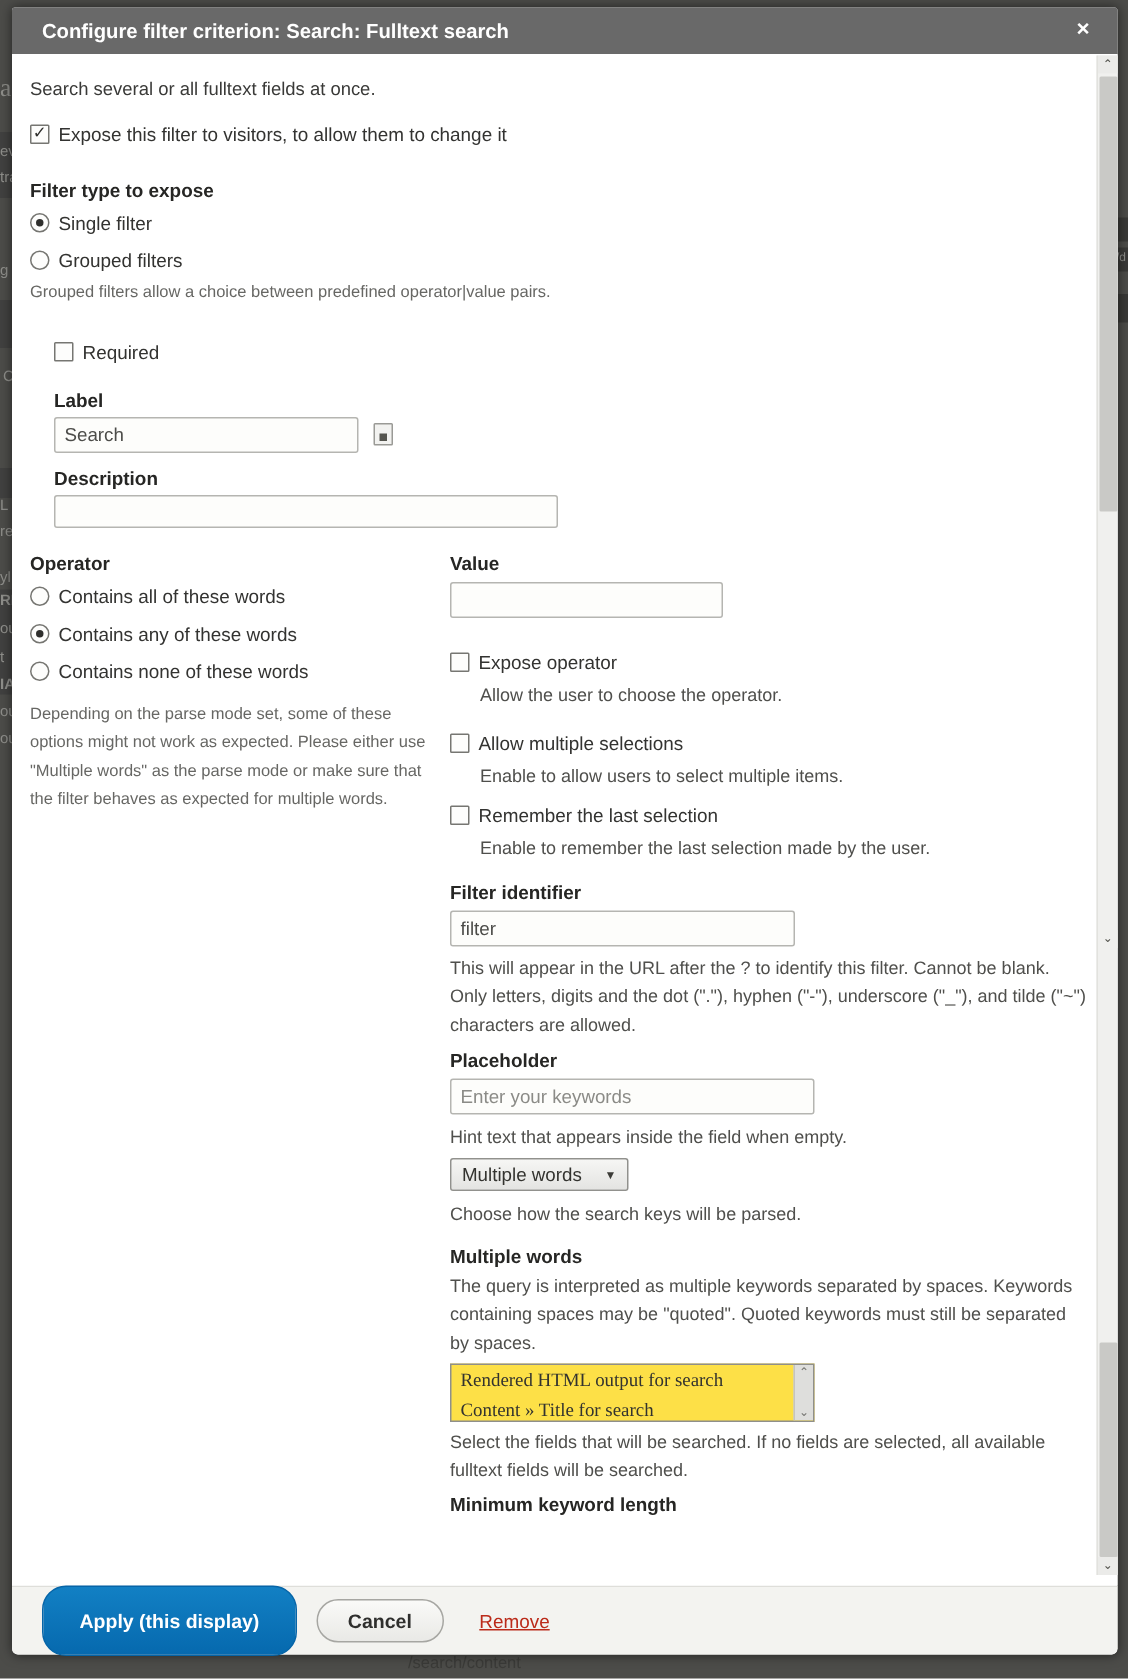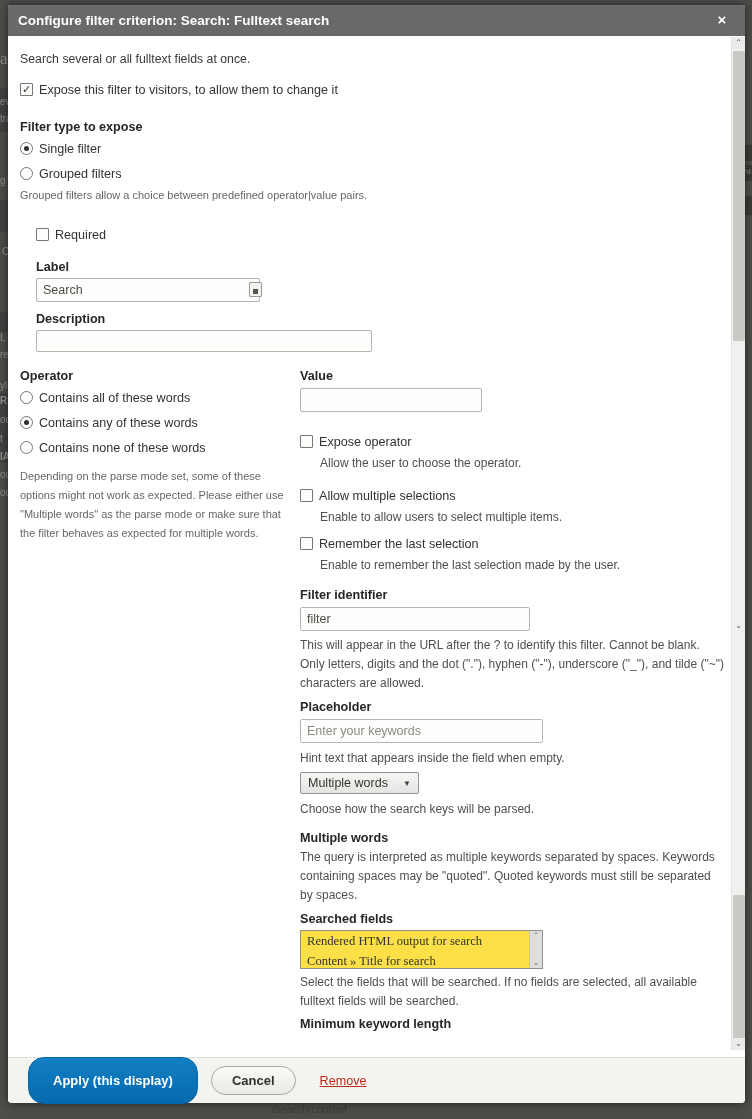--- a/index.html
+++ b/index.html
@@ -17,21 +17,21 @@
   
   .modal {
     position:absolute; left:8px; top:5px; width:737px; height:1098px;
     background:#ffffff; border-radius:2px 2px 4px 4px;
     box-shadow:0 0 8px rgba(0,0,0,.55);
   }
   .titlebar {
     position:absolute; left:0; top:0; right:0; height:31px;
     background:#696969; border-radius:2px 2px 0 0;
     color:#fff; font-weight:bold; font-size:13.5px; line-height:31px;
-    padding-left:10px;
+    padding-left:20px;
   }
   .close-btn {
     position:absolute; right:10px; top:0; width:26px; height:31px;
     color:#fff; font-size:15px; font-weight:bold; text-align:center; line-height:30px;
     cursor:pointer;
   }
   .content {
     position:absolute; left:0; top:31px; right:0; bottom:46px;
     padding:0 19px 0 12px; overflow:hidden; background:#fff;
   }
@@ -194,21 +194,21 @@
     <div class="expose-group">
       <div class="ctrl-row" style="margin-top:23px;">
         <span class="cb">
             <span class="glyph">✓</span>
           </span>
         <span class="lbl">Required</span>
       </div>
 
       <div class="field-label" style="margin-top:15px;">Label</div>
       <div class="input-wrap" style="margin-top:4px;">
-        <input class="txt" style="width: 224px; height: 24px;" value="Search">
+        <input class="txt" style="width: 203px; height: 24px;" value="Search">
         <span class="addon-icon"></span>
       </div>
 
       <div class="field-label" style="margin-top:10px;">Description</div>
       <input class="txt" style="margin-top: 4px; width: 336px; height: 22px;" value="">
     </div>
 
     <div class="cols">
 
       <div class="col-left">
@@ -266,21 +266,20 @@
 
         <div class="select">
           <span class="sel-text">Multiple words</span>
           <span class="sel-arrow">▼</span>
         </div>
         <div class="desc" style="margin-top:6px;">Choose how the search keys will be parsed.</div>
 
         <div class="field-label" style="margin-top:12px;">Multiple words</div>
         <div class="desc" style="margin-top:3px;width:426px;">The query is interpreted as multiple keywords separated by spaces. Keywords containing spaces may be "quoted". Quoted keywords must still be separated by spaces.</div>
 
-        <div class="field-label" style="margin-top:7px;">Searched fields</div>
         <div class="listbox">
           <div class="opt">Rendered HTML output for search</div>
           <div class="opt">Content » Title for search</div>
           <div class="lb-scroll">
             <span class="a">⌃</span>
             <span class="a">⌄</span>
           </div>
         </div>
         <div class="desc" style="margin-top:4px;width:426px;">Select the fields that will be searched. If no fields are selected, all available fulltext fields will be searched.</div>
 

